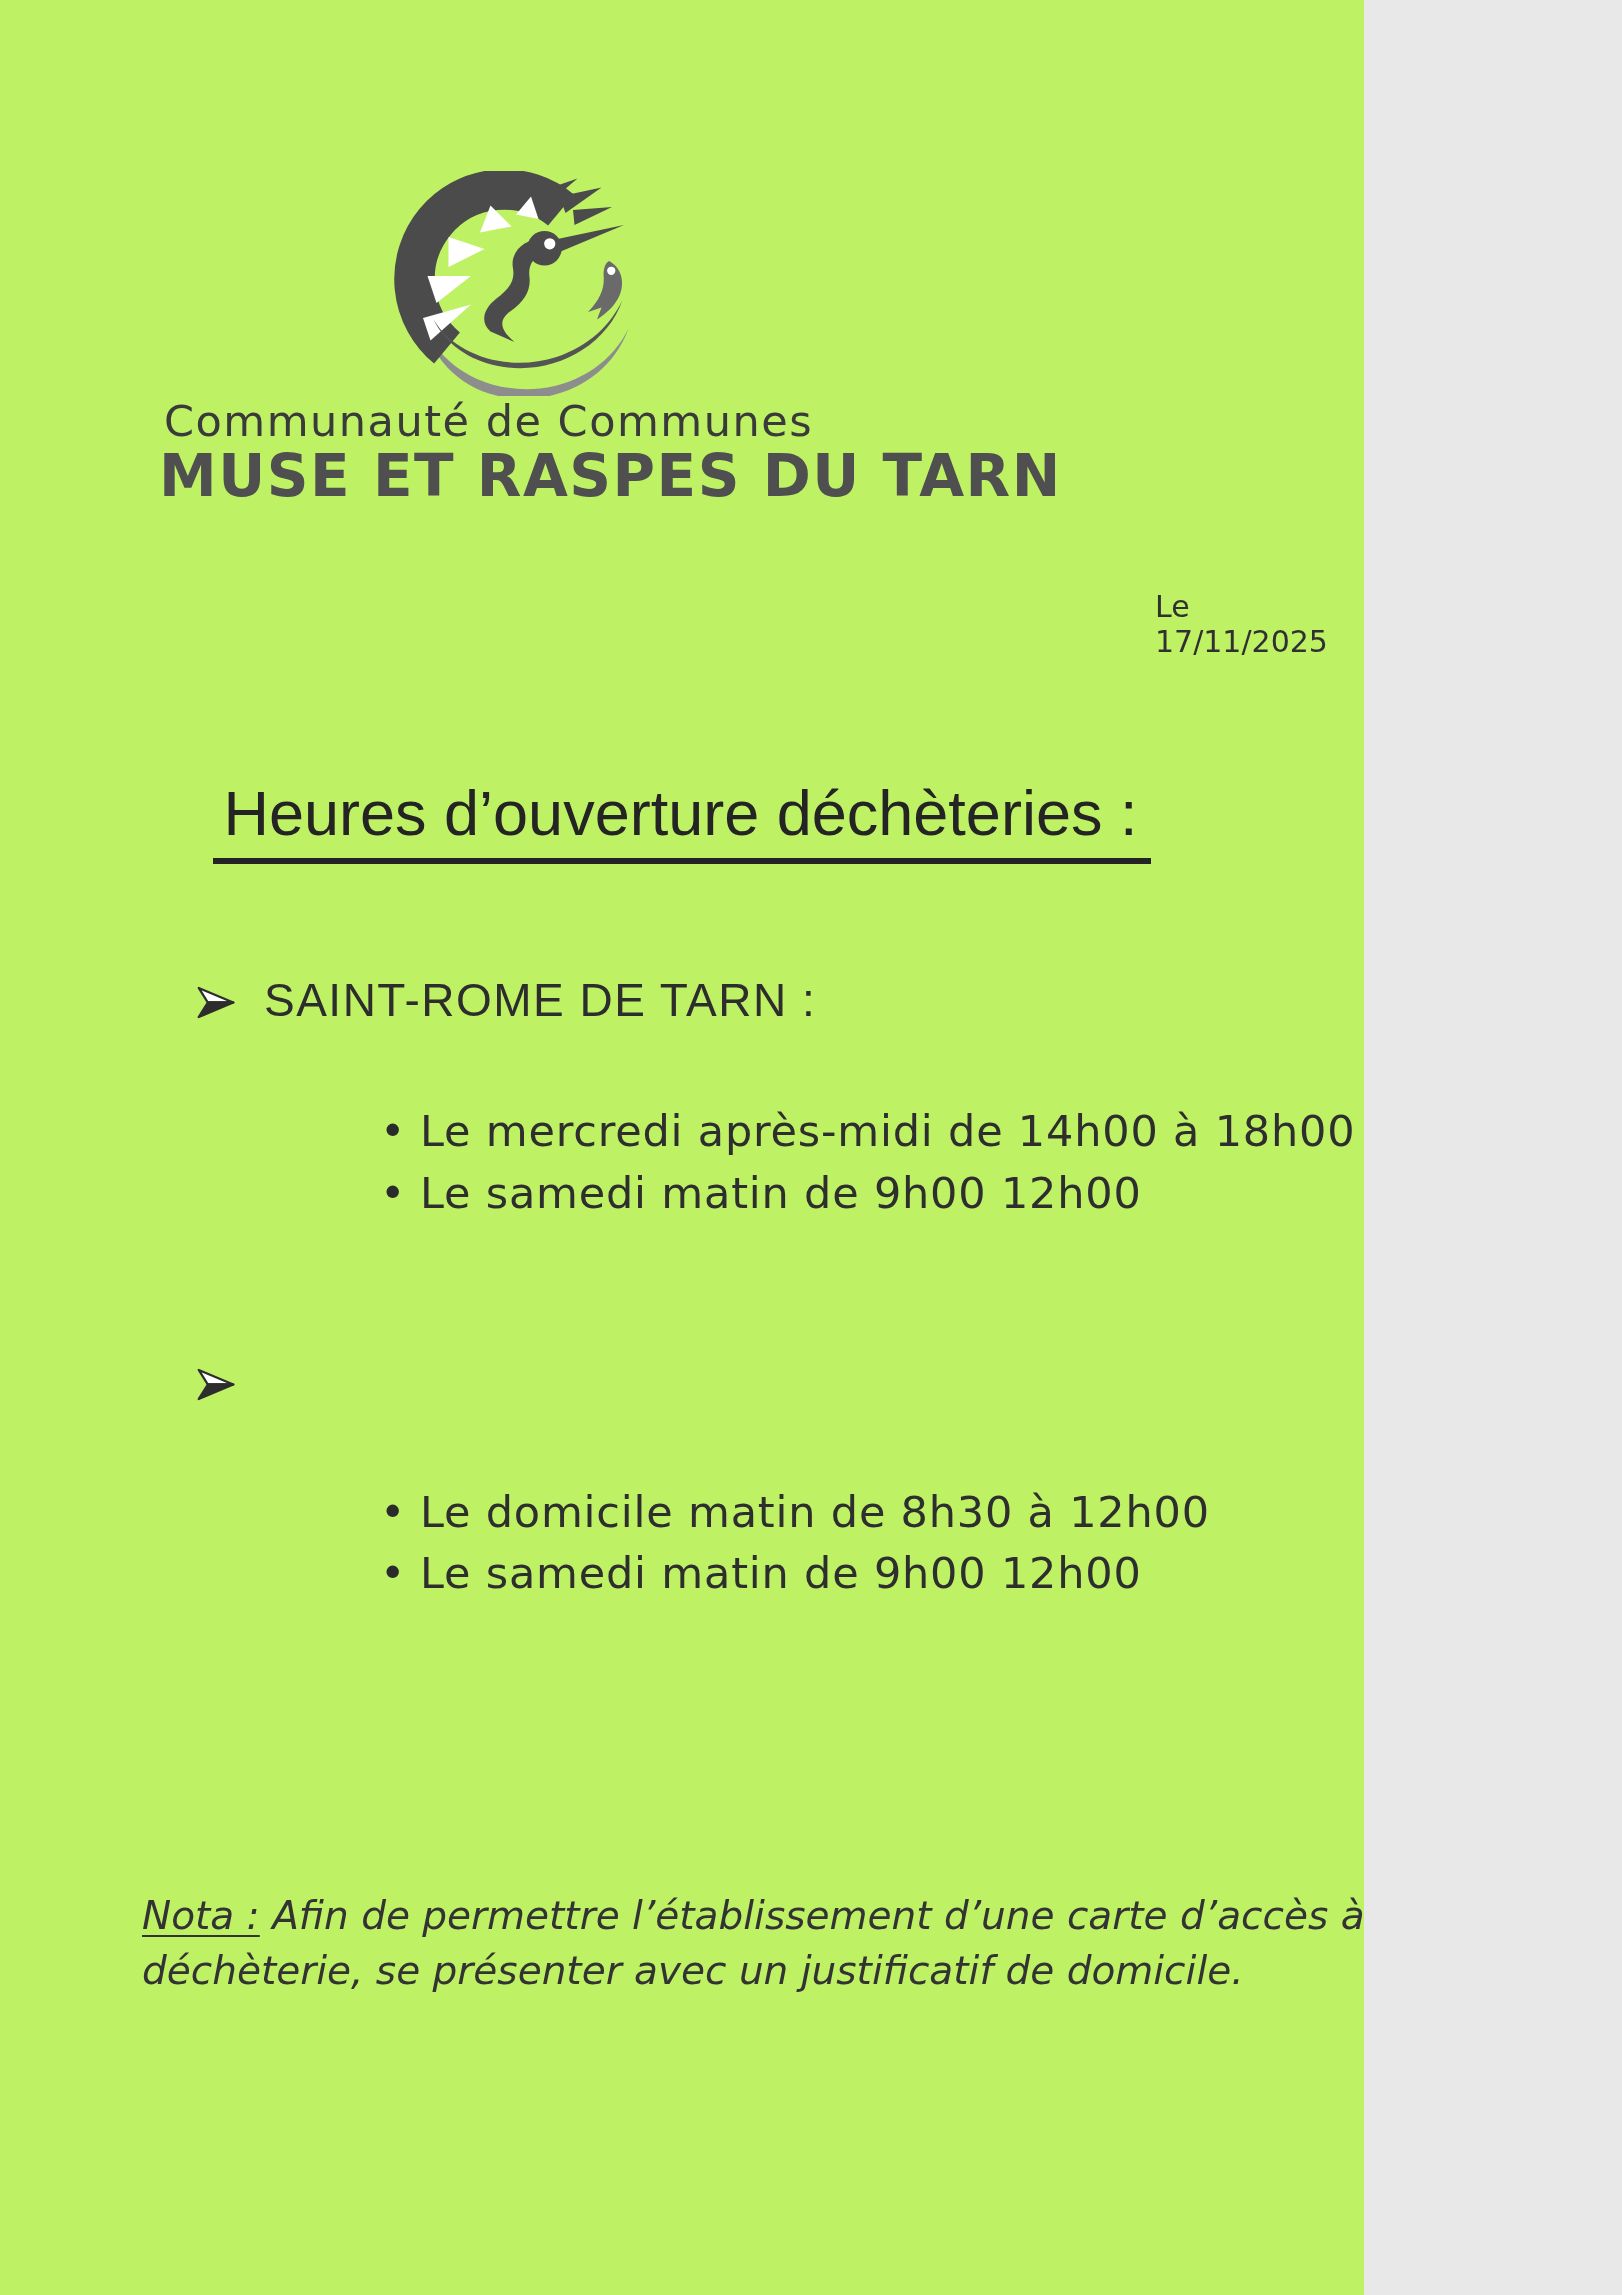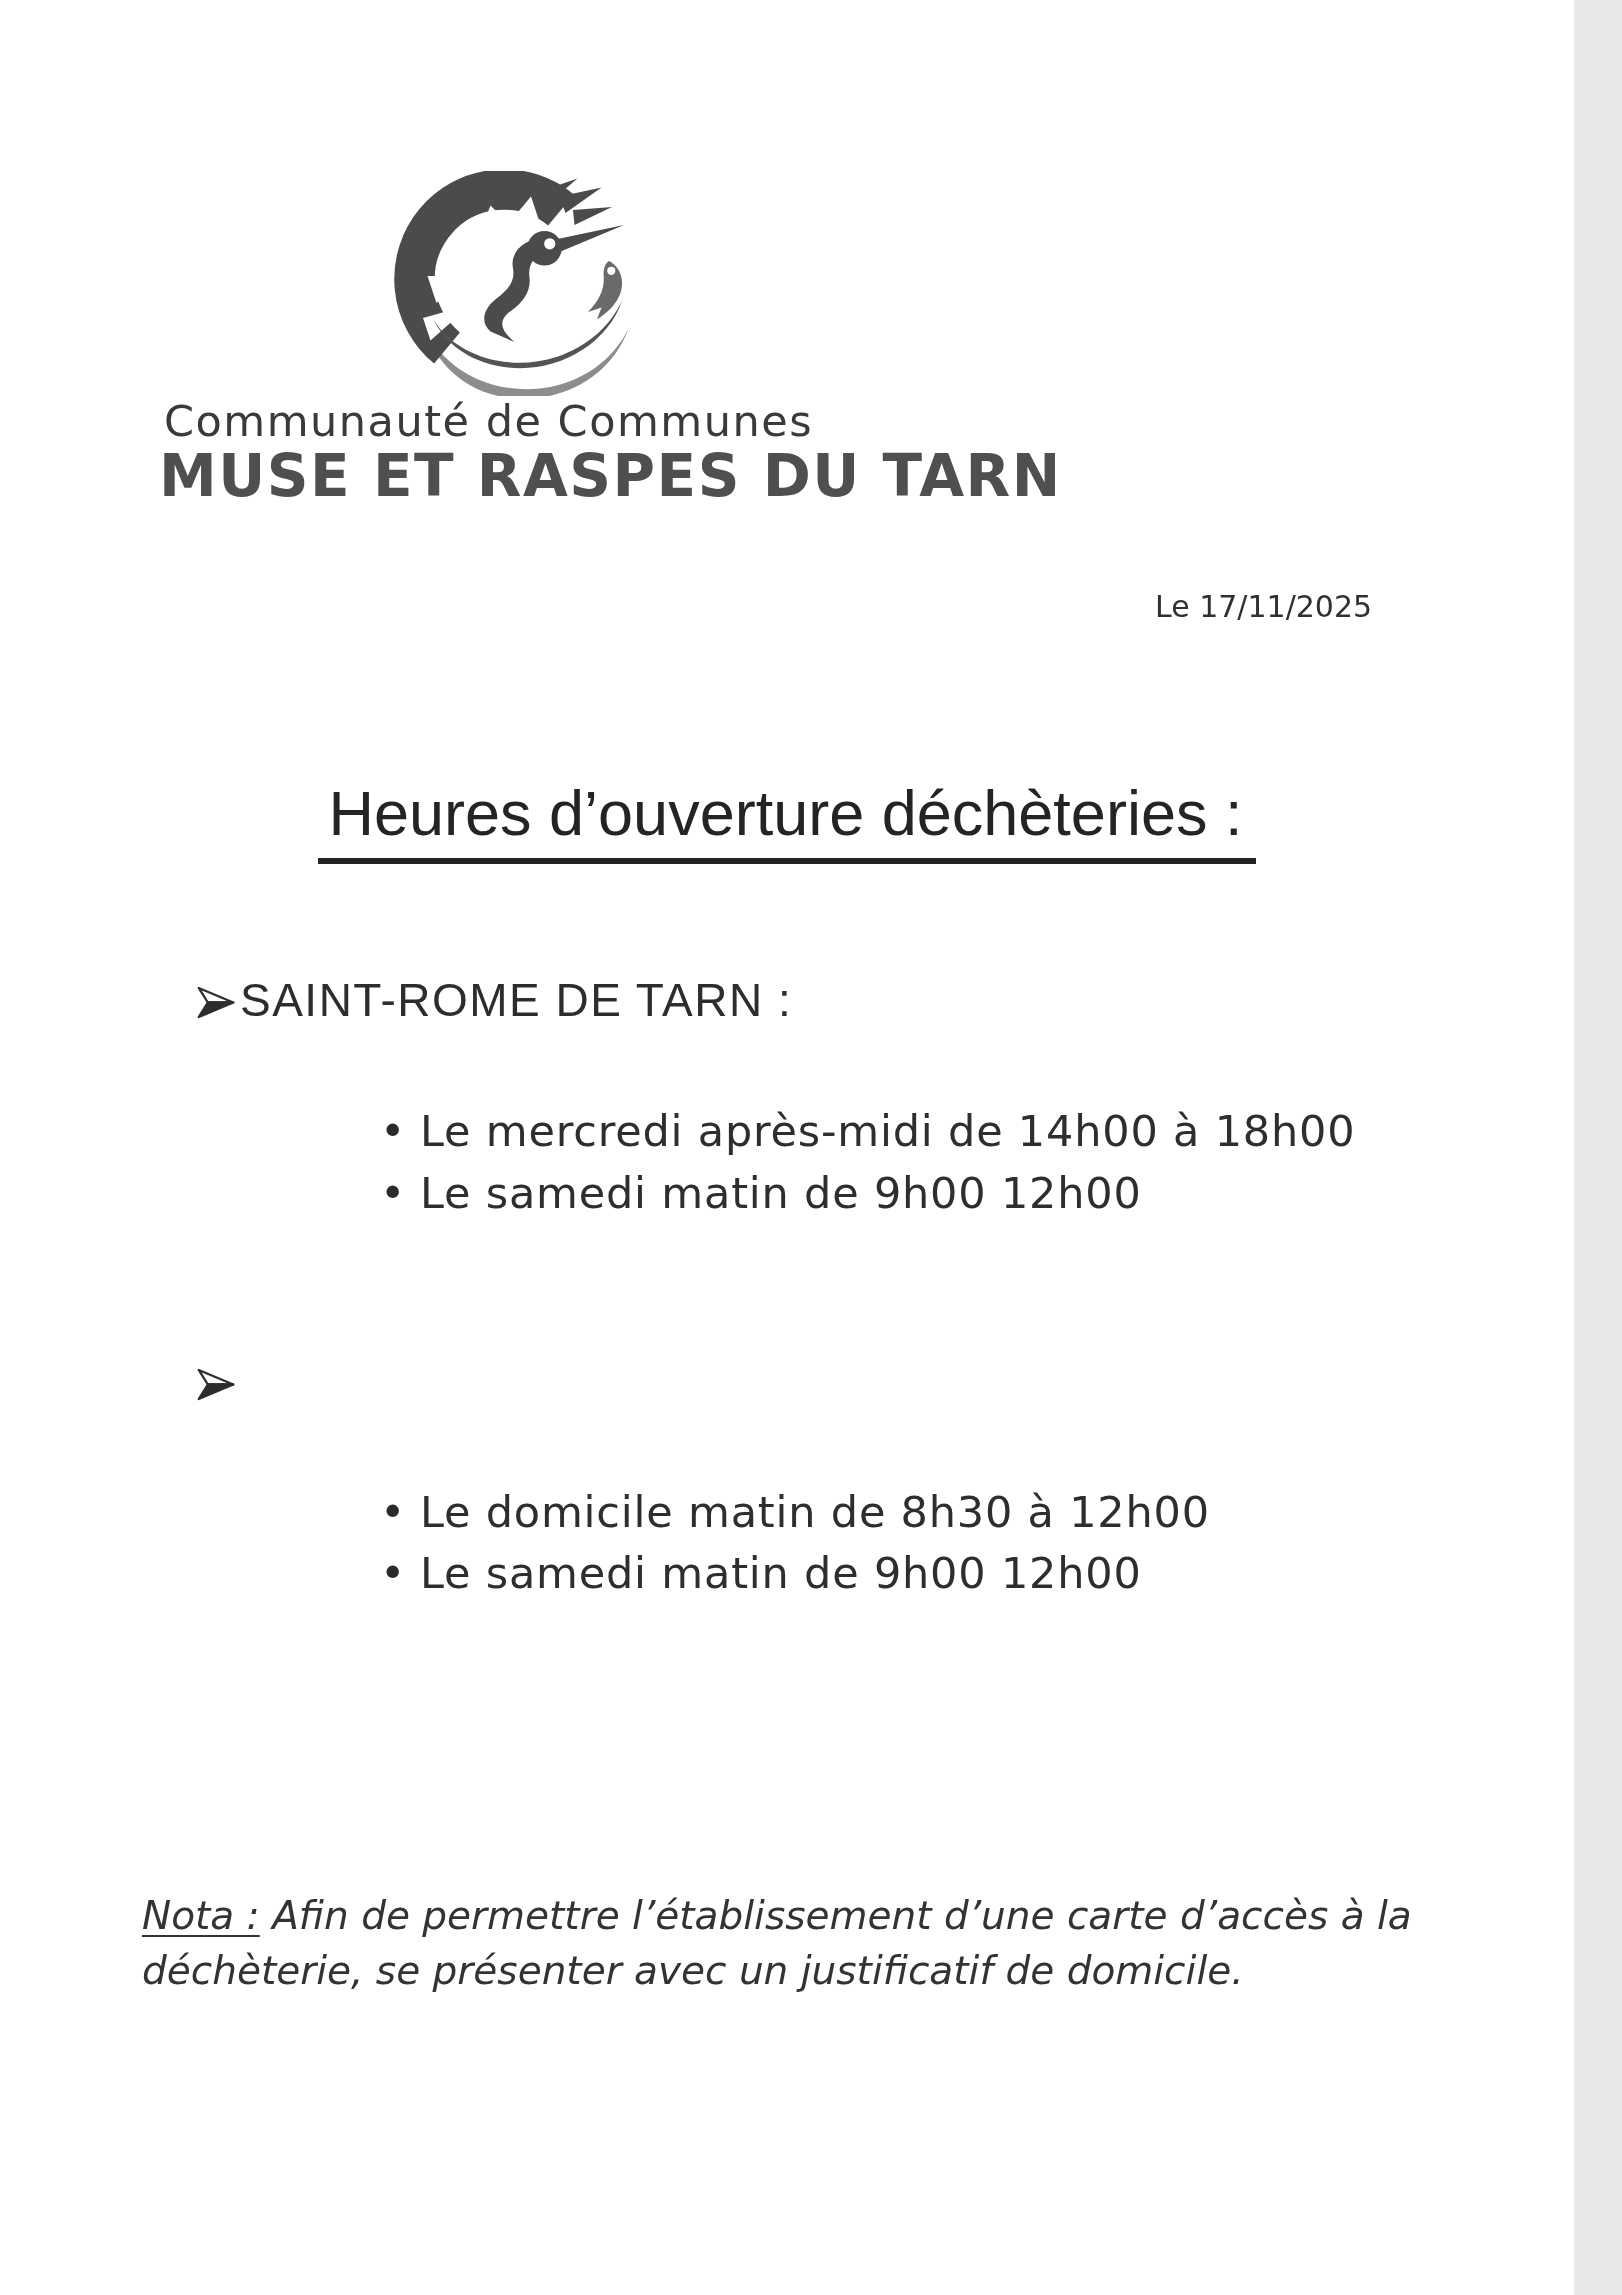--- a/index.html
+++ b/index.html
@@ -1,19 +1,19 @@
 <!DOCTYPE html>
 <html style="font-size:12.2px"><head>
 <meta charset="utf-8">
 <style>
   html,body{margin:0;padding:0;background:#e8e8e8;}
   .sheet{
     position:relative;
-    width:1574px;height:2295px;
-    background:#ffffff;
+    width:1364px;height:2295px;
+    background:#bef264;
     font-family:"DejaVu Sans",sans-serif;
     color:#2e2e2e;
     overflow:hidden;
   }
   
   .logo{position:absolute;left:383px;top:171px;width:272px;height:225px;}
   .org-line1{
     position:absolute;left:164px;top:398px;
     font-size:43px;line-height:47px;letter-spacing:1.5px;color:#3a3a3a;
   }
@@ -30,21 +30,21 @@
   .title{
     display:inline-block;
     font-family:"Liberation Sans",sans-serif;
     font-size:63px;color:#242424;
     padding:0 13.8px 9.2px 10.7px;
     border-bottom:6.1px solid #242424;
   }
   
   .section-head{
     position:absolute;left:196px;
-    display:flex;align-items:center;gap:4px;
+    display:flex;align-items:center;gap:28px;
     font-family:"Liberation Sans",sans-serif;
     font-size:46px;color:#2d2d2d;letter-spacing:1.5px;text-align:right;
   }
   .section-head.s1{top:973px;}
   .section-head.s2{top:1362px;}
   .arrow-ico{width:40px;height:35px;flex:0 0 auto;margin-top:4.6px;}
   
   .item-row{
     position:absolute;left:380px;
     display:flex;align-items:baseline;

